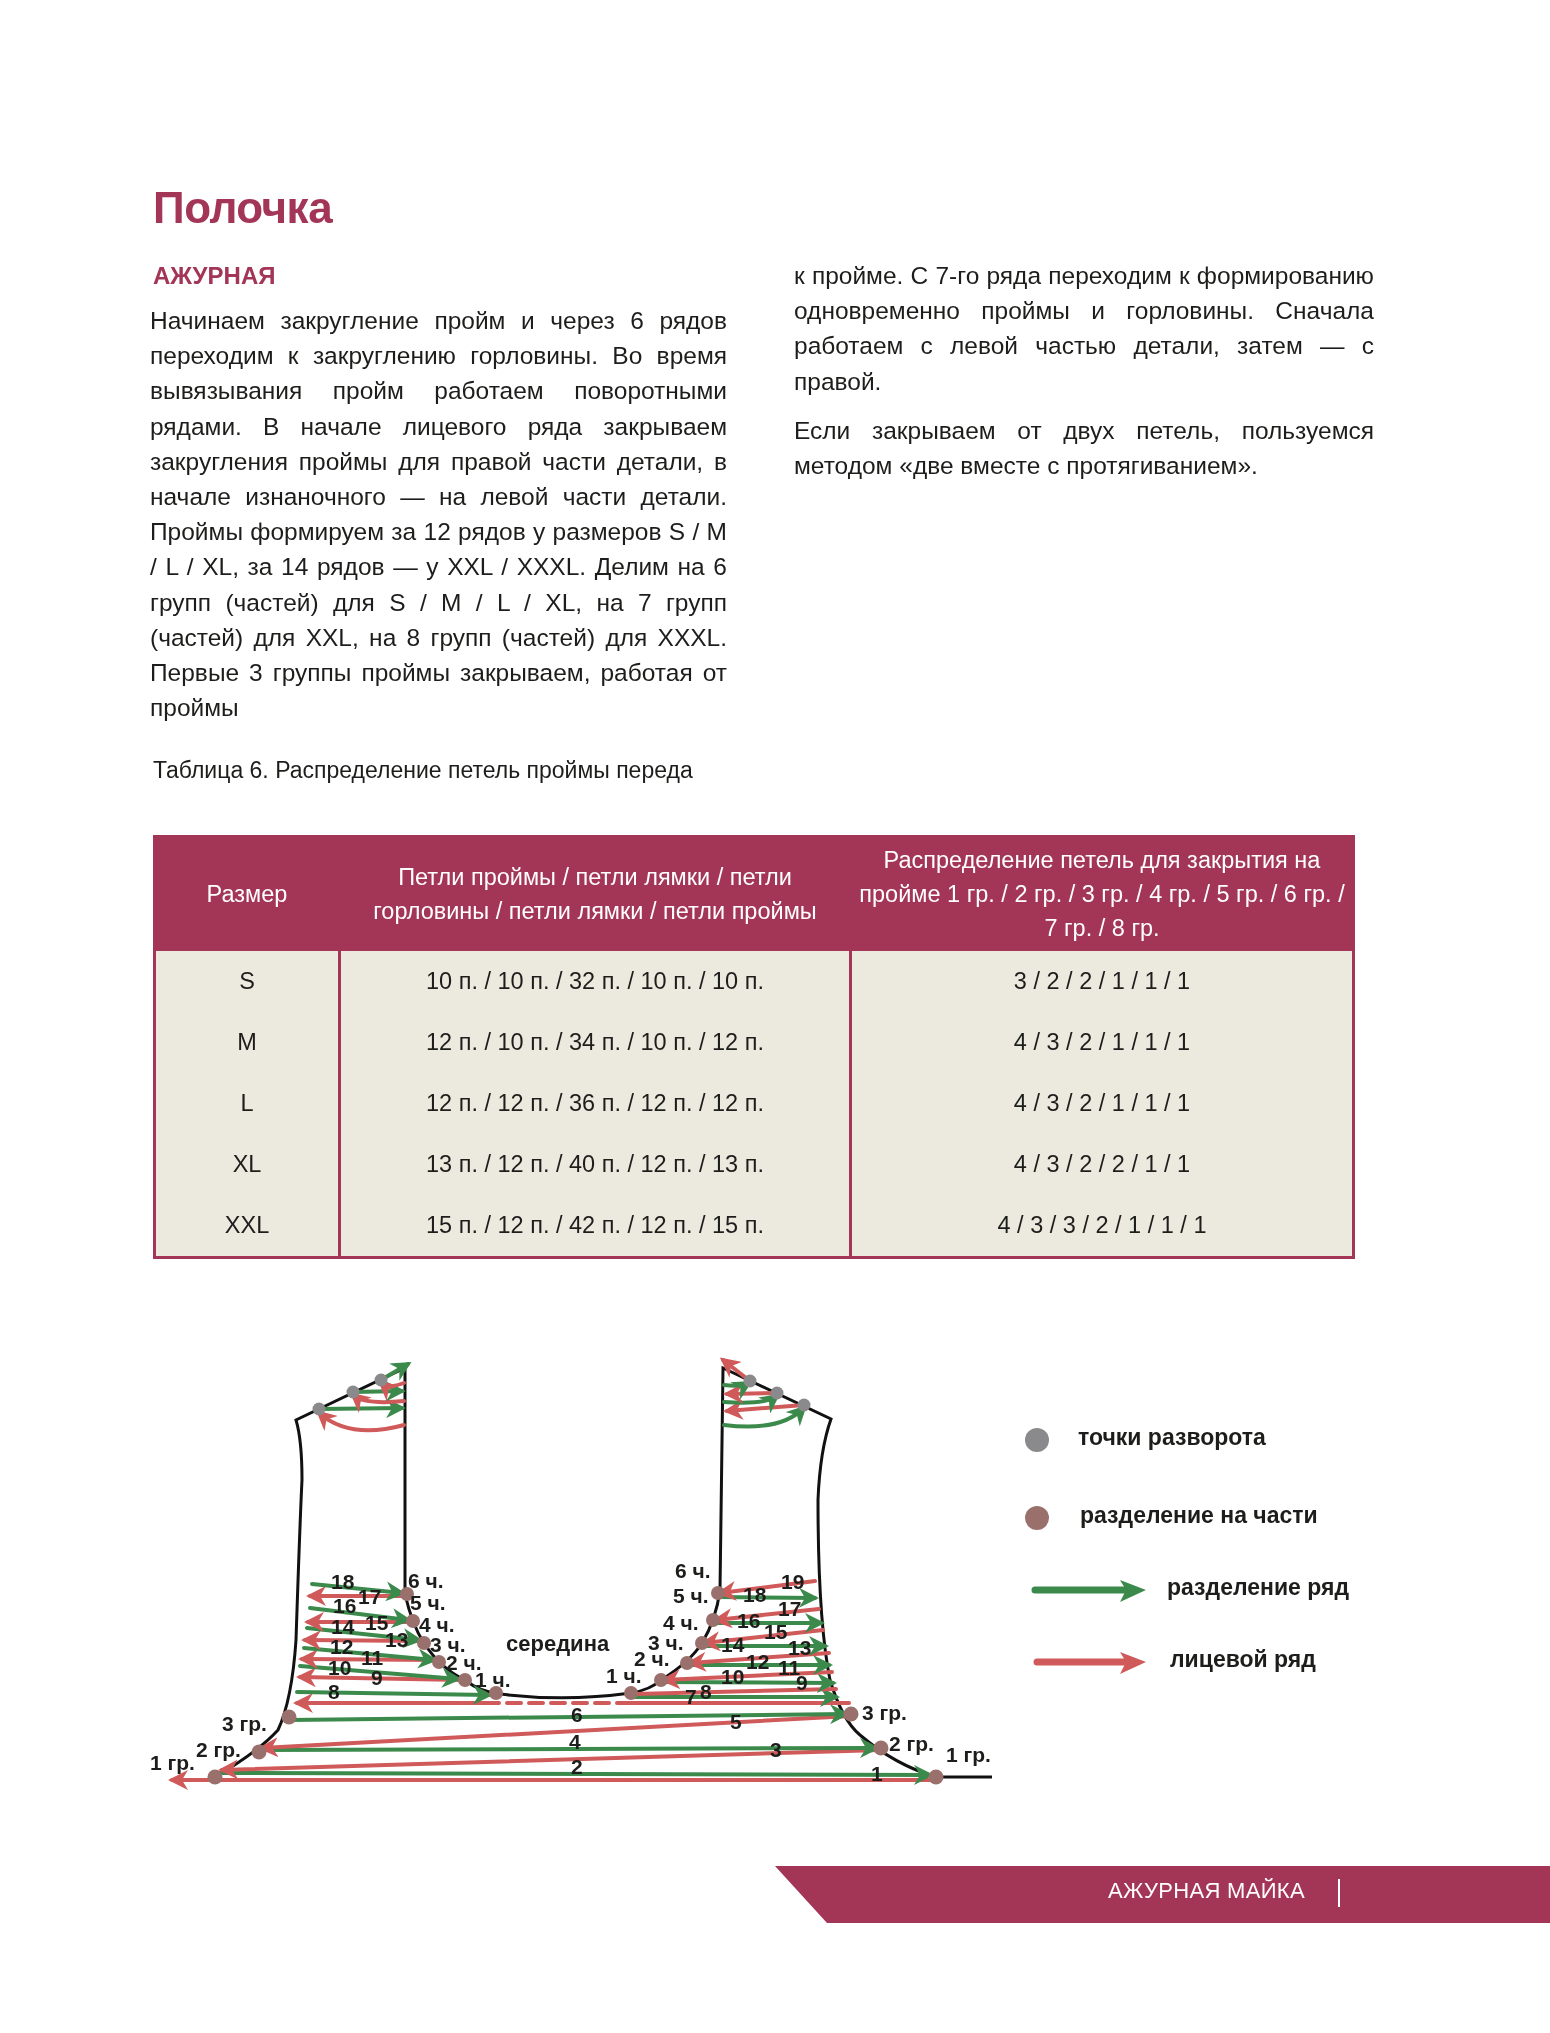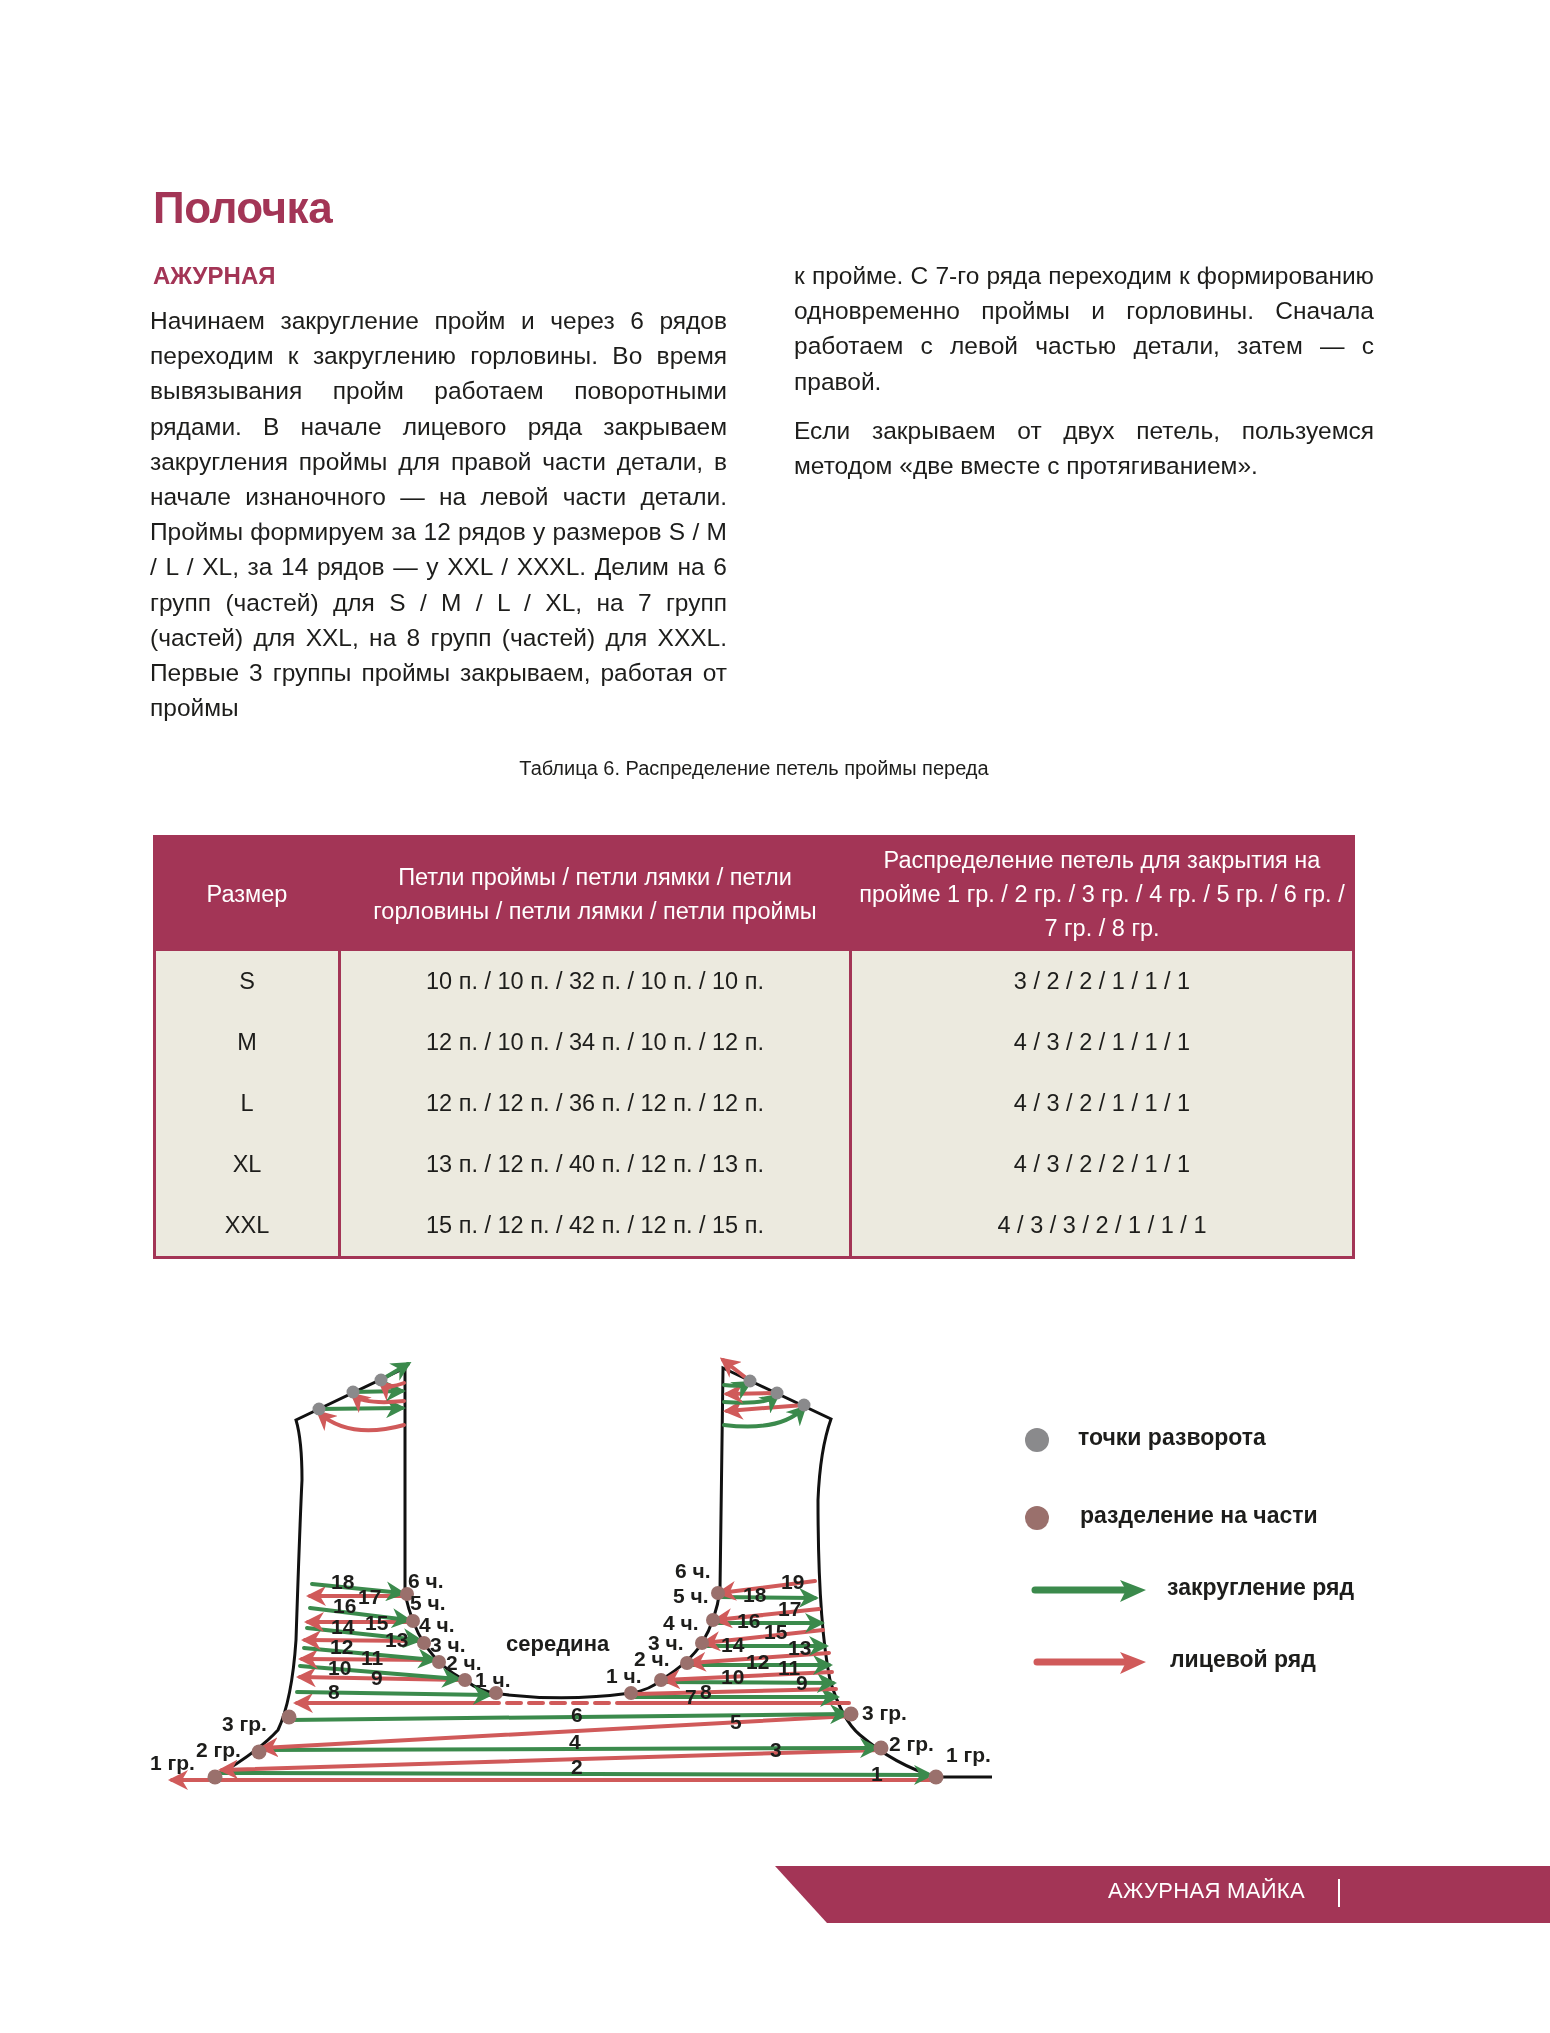--- a/index.html
+++ b/index.html
@@ -5,21 +5,21 @@
   html, body { margin:0; padding:0; background:#ffffff; }
   body { width:1550px; height:2033px; position:relative; overflow:hidden;
          font-family:"Liberation Sans", "DejaVu Sans", sans-serif; color:#1d1d1b; }
   .title { position:absolute; left:153px; top:183px; font-size:44px; font-weight:bold;
            color:#a33556; letter-spacing:-0.5px; }
   .subhead { position:absolute; left:153px; top:262px; font-size:24px; font-weight:bold; color:#a33556; }
   .col { position:absolute; font-size:24.5px; line-height:35.2px; text-align:justify; }
   .col p { margin:0 0 14px 0; }
   .col-left { left:150px; top:303px; width:577px; }
   .col-right { left:775px; top:258px; width:580px;margin-left:19px; }
-  .caption { position:absolute; left:153px; width:1202px; top:757px; text-align:center; font-size:20px; }
+  .caption { position:absolute; left:153px; width:1202px; top:757px; text-align:left; font-size:23px; }
   table.t { position:absolute; left:153px; top:835px; width:1202px; border-collapse:collapse;
             border:3px solid #a33556; background:#eceadf; }
   table.t th { background:#a33556; color:#ffffff; font-weight:normal; font-size:23.5px;
                line-height:34px; padding:5px 6px 6px; text-align:center; }
   table.t td { font-size:23.5px; text-align:center; height:61px; padding:0; }
   table.t th + th, table.t td + td { border-left:3px solid #a33556; }
   table.t .c1 { width:170px; } table.t .c2 { width:496px; }
   .diagram { position:absolute; left:0; top:0; width:1550px; height:2033px; }
   .diagram text { font-family:"Liberation Sans", "DejaVu Sans", sans-serif; font-weight:bold; fill:#1d1d1b; }
   .legend-label { position:absolute; font-size:23px; font-weight:bold; }
@@ -253,18 +253,18 @@
       <line x1="1037" y1="1662" x2="1130" y2="1662" stroke="#d05a5a" stroke-width="7" stroke-linecap="round"></line>
       <path d="M1120,1652 L1146,1662 L1120,1674 L1126,1662 z" fill="#d05a5a"></path>
     </g>
   </g>
 
   <polygon points="775,1866 1550,1866 1550,1923 827,1923" fill="#a33556"></polygon>
 </svg>
 
 <div class="legend-label" style="left:1078px; top:1424px;">точки разворота</div>
 <div class="legend-label" style="left:1080px; top:1502px;">разделение на части</div>
-<div class="legend-label" style="left:1167px; top:1574px;">закругление ряд</div>
+<div class="legend-label" style="left:1167px; top:1574px;">разделение ряд</div>
 <div class="legend-label" style="left:1170px; top:1646px;">лицевой ряд</div>
 
 <div class="footer-text" style="left:1108px;">АЖУРНАЯ МАЙКА</div>
 <div class="footer-sep"></div>
 <div class="footer-text" style="left:1366px;margin-top:48px;">193</div>
 
 </body></html>

